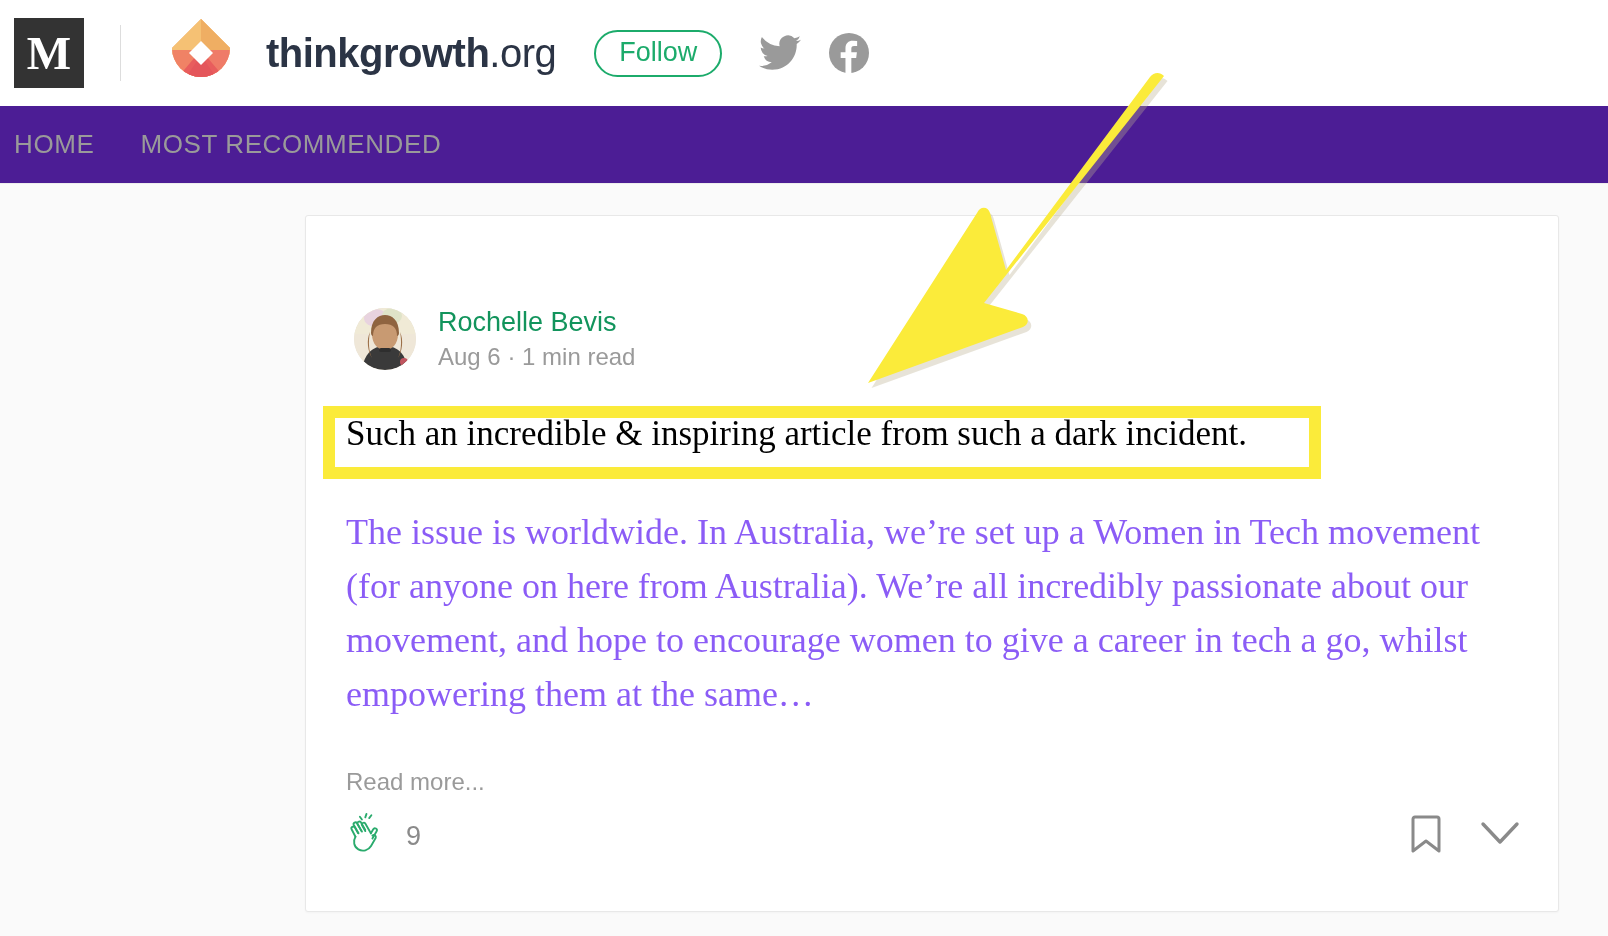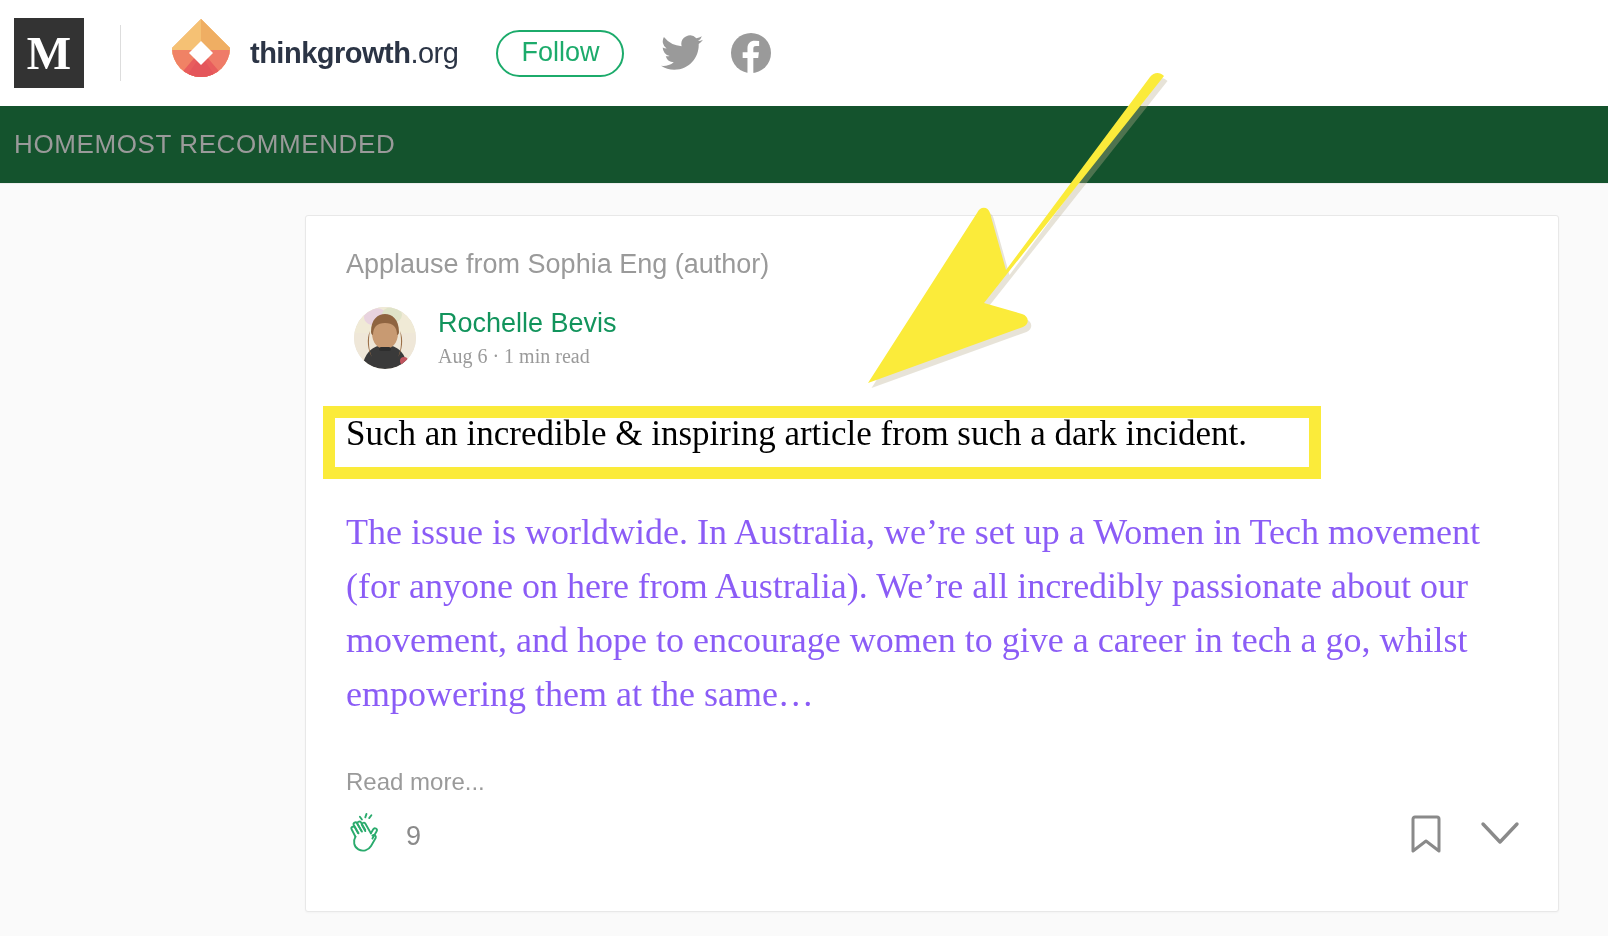--- a/index.html
+++ b/index.html
@@ -48,22 +48,22 @@
     background: #dddddd;
     margin-left: 36px;
     flex: none;
   }
   .pub-logo {
     margin-left: 47px;
     width: 66px; height: 72px;
     flex: none;
   }
   .pub-name {
-    margin-left: 16px;
-    font-size: 29px;
+    margin-left: 32px;
+    font-size: 40px;
     font-weight: 700;
     color: #2b3445;
     letter-spacing: -0.5px;
     white-space: nowrap;
   }
   .pub-name .tld { font-weight: 400; color: #2b3445; }
   .follow-btn {
     margin-left: 38px;
     border: 2px solid #1cab6b;
     color: #1cab6b;
@@ -83,35 +83,35 @@
     gap: 28px;
   }
   .social svg { display: block; }
 
   
   .navbar {
     position: absolute;
     left: 0; top: 106px;
     width: 1608px;
     height: 78px;
-    background: #14532d;
+    background: #4c1d95;
     display: flex;
     align-items: center;
     border-bottom: 1px solid #ededed;
     box-sizing: border-box;
   }
   .nav-item {
     font-size: 26px;
     color: #9a9a9a;
     letter-spacing: 0.6px;
     cursor: pointer;
     white-space: nowrap;
   }
   .nav-item:nth-child(1) { margin-left: 14px; }
-  .nav-item + .nav-item { }
+  .nav-item + .nav-item { margin-left: 46px; }
 
   
   .page-body {
     position: absolute;
     left: 0; top: 184px;
     width: 1608px;
     height: 752px;
     background: #fafafa;
   }
 
@@ -151,25 +151,24 @@
   }
   .byline-text { margin-left: 22px; }
   .author-name {
     font-size: 27px;
     color: #12945c;
     line-height: 1.15;
     cursor: pointer;
     white-space: nowrap;
   }
   .post-meta {
-    font-size: 20px;
+    font-size: 24px;
     color: #9a9a9a;
     margin-top: 5px;
     white-space: nowrap;
-    font-family: Liberation Serif, serif;
   }
 
   
   .title-highlight {
     position: absolute;
     left: 17px;
     top: 190px;
     width: 998px;
     height: 73px;
     border: 12px solid #fbeb3a;
@@ -294,21 +293,20 @@
 
 <div class="navbar">
   <span class="nav-item">HOME</span>
   <span class="nav-item">MOST RECOMMENDED</span>
 </div>
 
 <div class="page-body">
 
   <div class="card">
 
-    <div class="applause-line">Applause from Sophia Eng (author)</div>
 
     <div class="byline">
       <span class="avatar">
         <svg width="62" height="62" viewBox="0 0 62 62">
           <defs>
             <clipPath id="avclip">
                 <circle cx="31" cy="31" r="31"></circle>
               </clipPath>
           </defs>
           <g clip-path="url(#avclip)">

